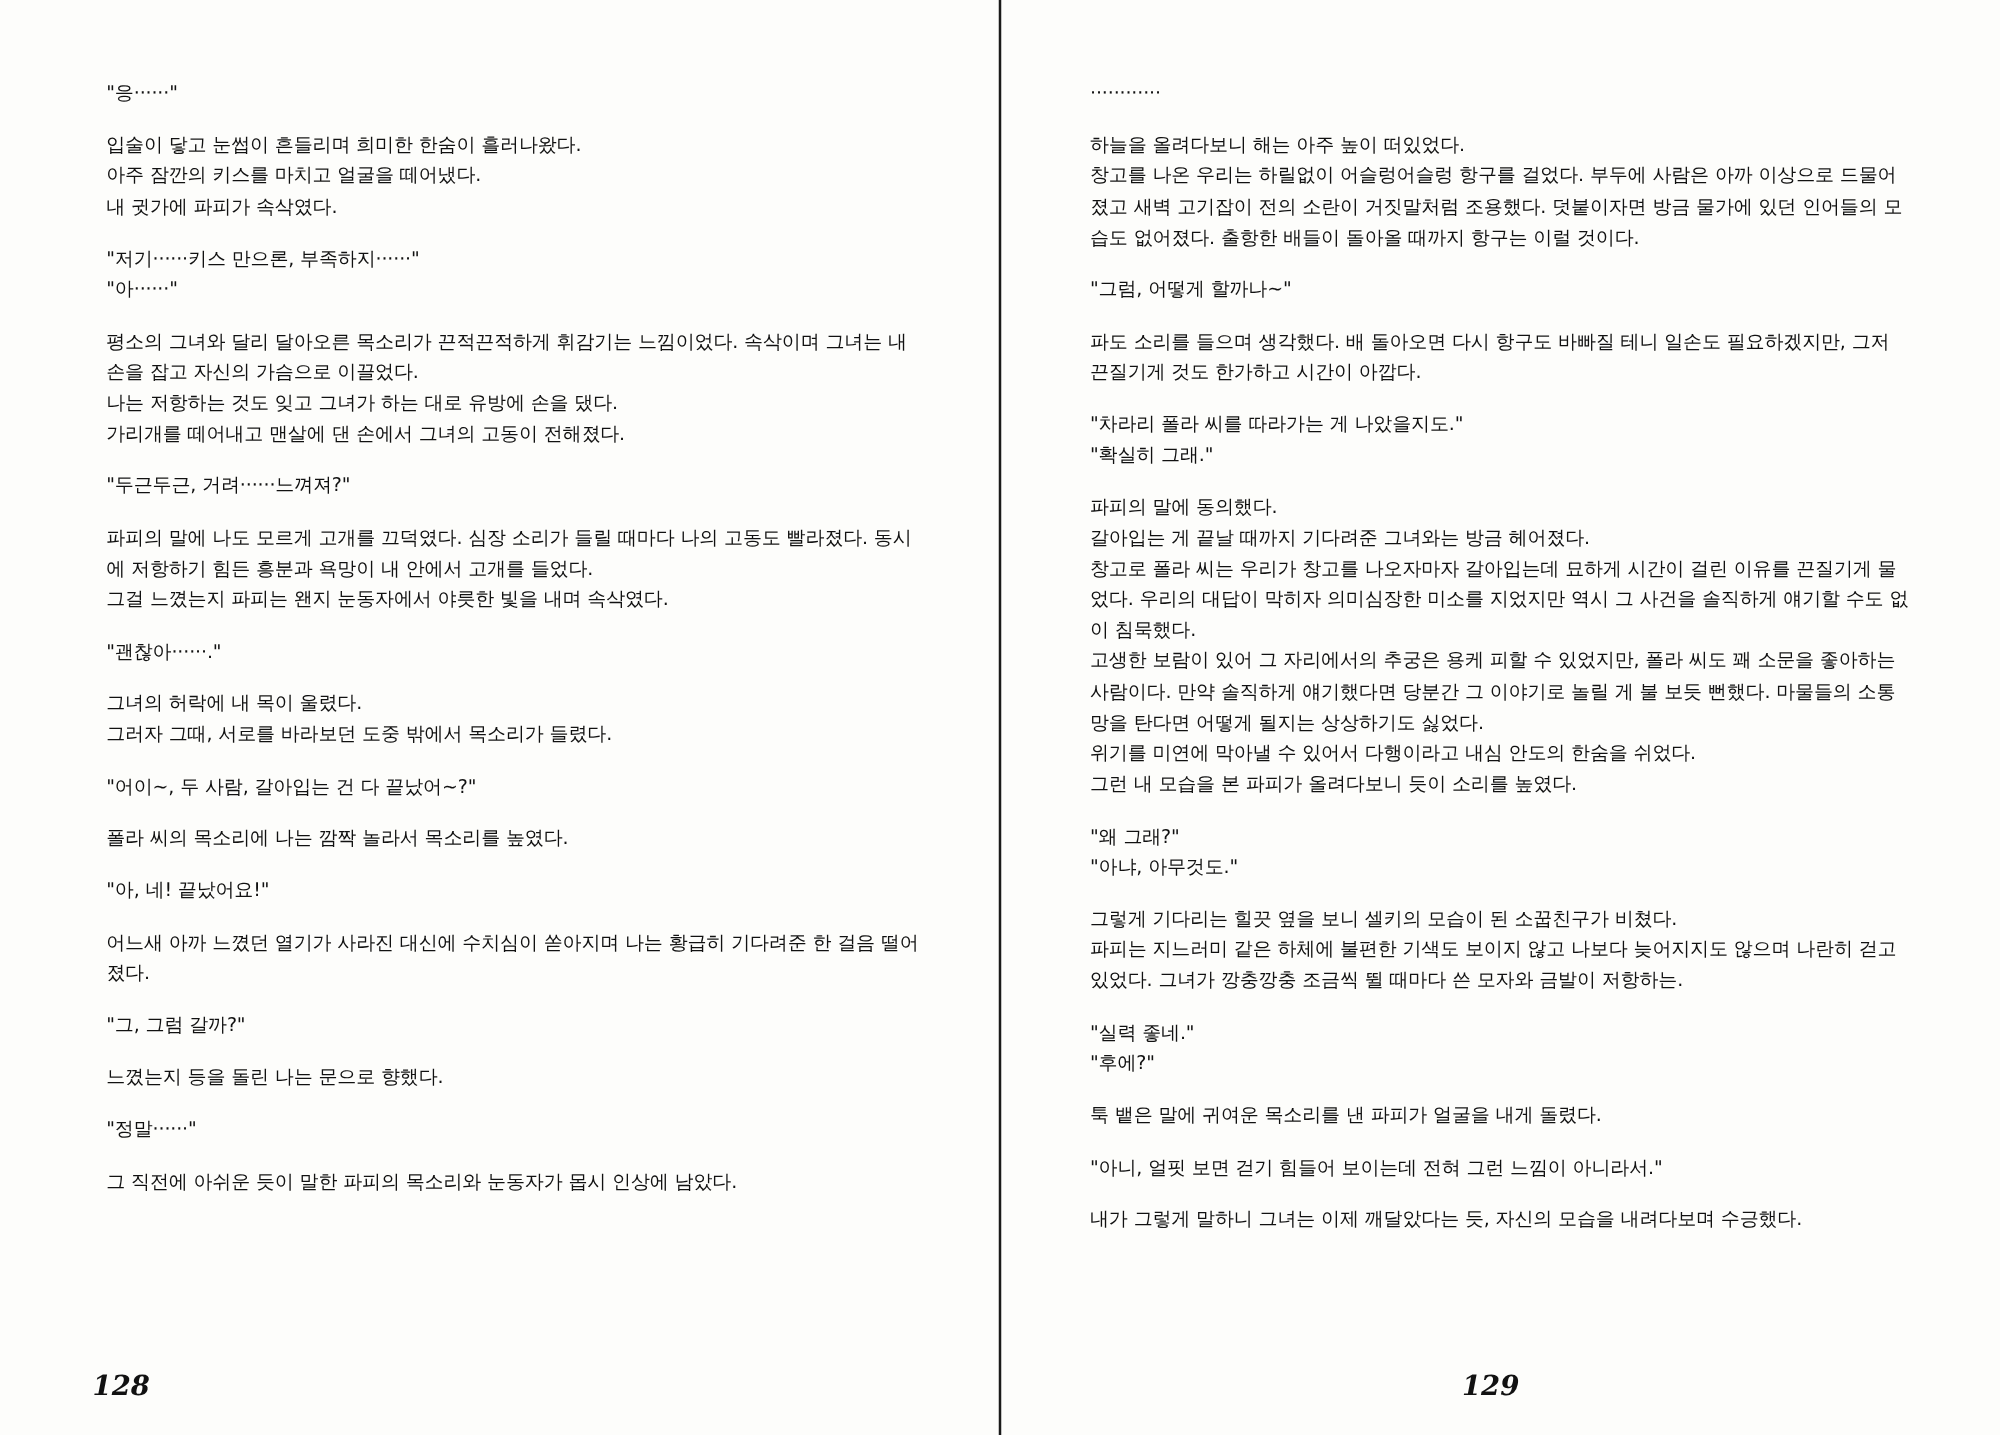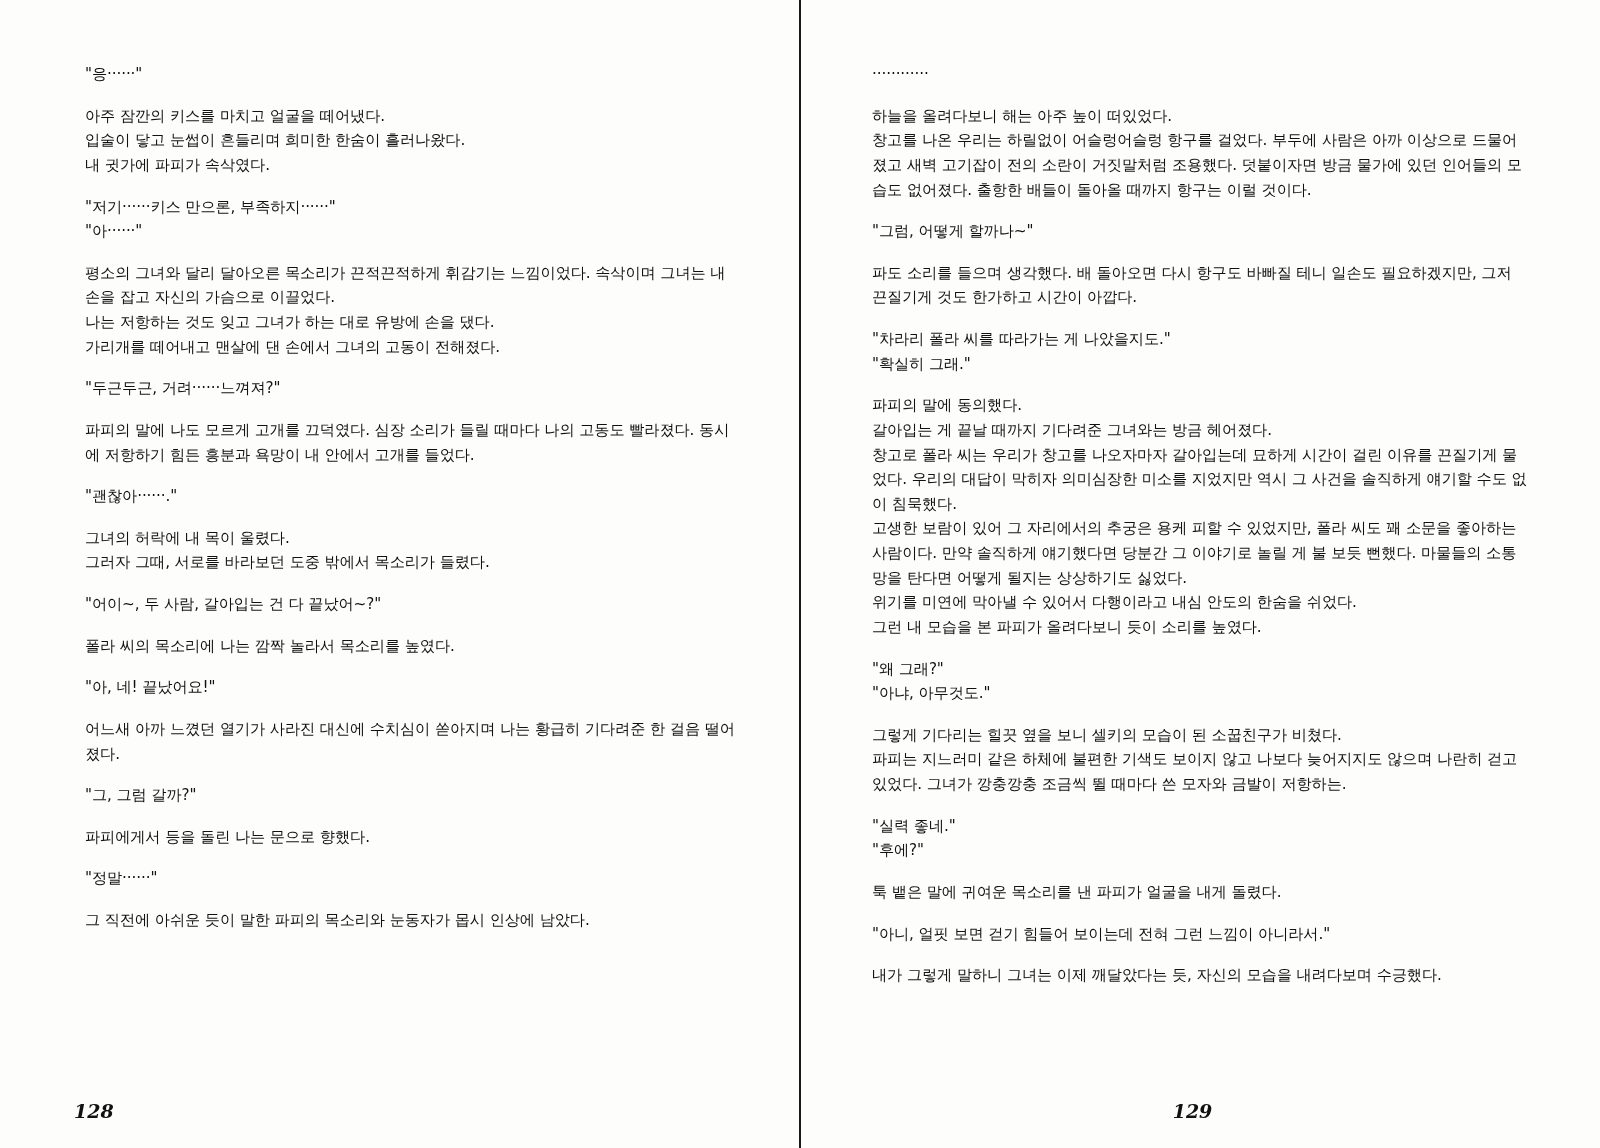--- a/index.html
+++ b/index.html
@@ -52,21 +52,21 @@
     text-indent: 0;
     padding-left: 13px;
   }
   .blank {
     height: 17px;
   }
   .folio {
     font-family: "DejaVu Serif", serif;
     font-style: italic;
     font-weight: bold;
-    font-size: 19px;
+    font-size: 22px;
     color: #111;
     padding-bottom: 26px;
   }
   .folio-left {
     text-align: left;
     padding-left: 2px;
   }
   .folio-right {
     text-align: center;
     padding-right: 2px;
@@ -74,51 +74,52 @@
 </style>
 </head>
 <body>
 
 <div class="spread">
 
   <div class="page page-left">
     <div class="body-text" id="left-body">
         <p class="para">"응······"</p>
         <div class="blank"></div>
+        <p class="para">입술이 닿고 눈썹이 흔들리며 희미한 한숨이 흘러나왔다.</p>
         <p class="para">아주 잠깐의 키스를 마치고 얼굴을 떼어냈다.</p>
-        <p class="para">입술이 닿고 눈썹이 흔들리며 희미한 한숨이 흘러나왔다.</p>
         <p class="para">내 귓가에 파피가 속삭였다.</p>
         <div class="blank"></div>
         <p class="para">"저기······키스 만으론, 부족하지······"</p>
         <p class="para">"아······"</p>
         <div class="blank"></div>
         <p class="para">평소의 그녀와 달리 달아오른 목소리가 끈적끈적하게 휘감기는 느낌이었다. 속삭이며 그녀는 내 손을 잡고 자신의 가슴으로 이끌었다.</p>
         <p class="para">나는 저항하는 것도 잊고 그녀가 하는 대로 유방에 손을 댔다.</p>
         <p class="para">가리개를 떼어내고 맨살에 댄 손에서 그녀의 고동이 전해졌다.</p>
         <div class="blank"></div>
         <p class="para">"두근두근, 거려······느껴져?"</p>
         <div class="blank"></div>
         <p class="para">파피의 말에 나도 모르게 고개를 끄덕였다. 심장 소리가 들릴 때마다 나의 고동도 빨라졌다. 동시에 저항하기 힘든 흥분과 욕망이 내 안에서 고개를 들었다.</p>
+        <p class="para">그걸 느꼈는지 파피는 왠지 눈동자에서 야릇한 빛을 내며 속삭였다.</p>
         <div class="blank"></div>
         <p class="para">"괜찮아······."</p>
         <div class="blank"></div>
         <p class="para">그녀의 허락에 내 목이 울렸다.</p>
         <p class="para">그러자 그때, 서로를 바라보던 도중 밖에서 목소리가 들렸다.</p>
         <div class="blank"></div>
         <p class="para">"어이~, 두 사람, 갈아입는 건 다 끝났어~?"</p>
         <div class="blank"></div>
         <p class="para">폴라 씨의 목소리에 나는 깜짝 놀라서 목소리를 높였다.</p>
         <div class="blank"></div>
         <p class="para">"아, 네! 끝났어요!"</p>
         <div class="blank"></div>
         <p class="para">어느새 아까 느꼈던 열기가 사라진 대신에 수치심이 쏟아지며 나는 황급히 기다려준 한 걸음 떨어졌다.</p>
         <div class="blank"></div>
         <p class="para">"그, 그럼 갈까?"</p>
         <div class="blank"></div>
-        <p class="para">파피에게서 등을 돌린 나는 문으로 향했다.</p>
+        <p class="para">느꼈는지 등을 돌린 나는 문으로 향했다.</p>
         <div class="blank"></div>
         <p class="para">"정말······"</p>
         <div class="blank"></div>
         <p class="para">그 직전에 아쉬운 듯이 말한 파피의 목소리와 눈동자가 몹시 인상에 남았다.</p>
       </div>
     <div class="folio folio-left">128</div>
   </div>
 
   <div class="gutter"></div>
 

